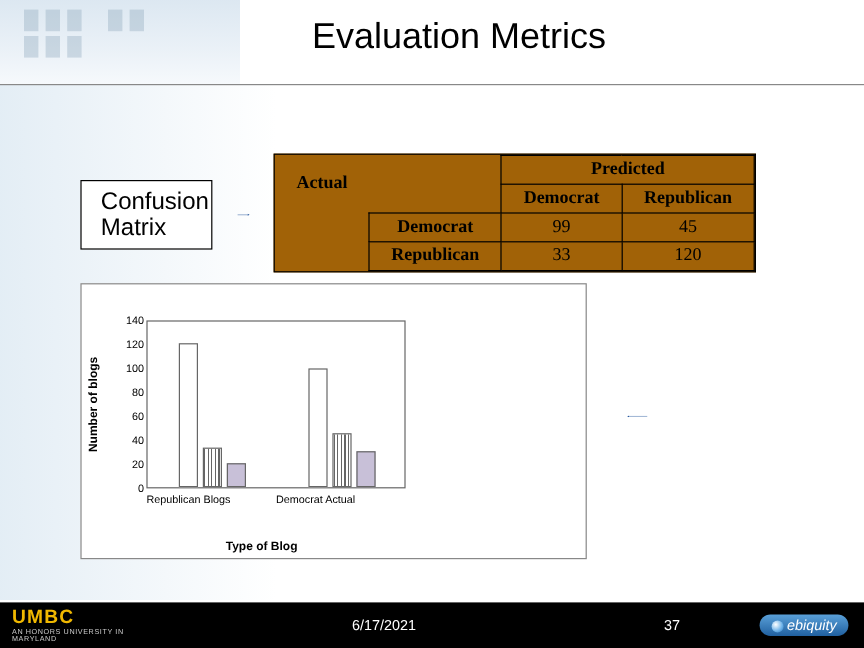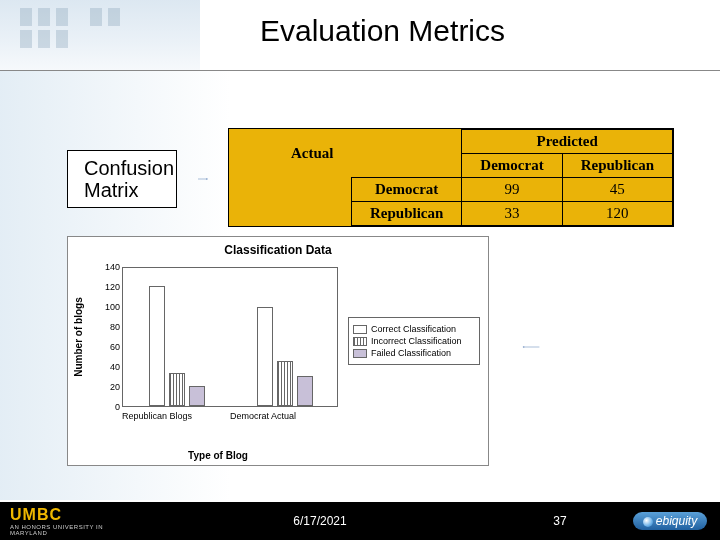--- a/index.html
+++ b/index.html
@@ -65,24 +65,23 @@
   }
   .arrow1 {
     position: absolute;
     top: 178px; left: 133px;
     width: 50px; height: 2px;
   }
   .conf-table {
     position: absolute;
     top: 128px; left: 183px;
     border: 1px solid #000;
-    background: #eab308;
+    background: #a16207;
     font-family: "Times New Roman", serif;
     font-size: 15px;
-    padding-left: 44px;
   }
   .conf-table table { border-collapse: collapse; }
   .conf-table td, .conf-table th {
     border: 1px solid #000;
     padding: 3px 18px;
     text-align: center;
   }
   .chart-box {
     position: absolute;
     top: 236px; left: 22px;
@@ -279,21 +278,20 @@
         <td style="border:none"></td>
         <td><b>Republican</b></td>
         <td>33</td>
         <td>120</td>
       </tr>
     </tbody>
       </table>
   </div>
 
   <div class="chart-box">
-    <div class="chart-title">Classification Data</div>
     <div class="plot-wrap">
       <div class="ylabel">Number of blogs</div>
       <div class="plot-area" id="plot-area">
           <div class="bar correct" style="left: 26px; height: 120px;"></div>
           <div class="bar incorrect" style="left: 46px; height: 33px;"></div>
           <div class="bar failed" style="left: 66px; height: 20px;"></div>
           <div class="bar correct" style="left: 134px; height: 99px;"></div>
           <div class="bar incorrect" style="left: 154px; height: 45px;"></div>
           <div class="bar failed" style="left: 174px; height: 30px;"></div>
         </div>
@@ -306,34 +304,20 @@
           <div class="ytick" style="top: 40px;">100</div>
           <div class="ytick" style="top: 20px;">120</div>
           <div class="ytick" style="top: 0px;">140</div>
         </div>
       <div id="xcats">
           <div class="xcat" style="left: 24px; width: 108px;">Republican Blogs</div>
           <div class="xcat" style="left: 132px; width: 108px;">Democrat   Actual</div>
         </div>
     </div>
     <div class="xlabel">Type of Blog</div>
-    <div class="legend" id="legend">
-        <div class="legend-row">
-          <div class="legend-sw" style="background: rgb(255, 255, 255);"></div>
-          <span>Correct Classification</span>
-        </div>
-        <div class="legend-row">
-          <div class="legend-sw" style="background: repeating-linear-gradient(90deg, rgb(102, 102, 102) 0px, rgb(102, 102, 102) 1px, rgb(255, 255, 255) 1px, rgb(255, 255, 255) 3px);"></div>
-          <span>Incorrect Classification</span>
-        </div>
-        <div class="legend-row">
-          <div class="legend-sw" style="background: rgb(200, 192, 216);"></div>
-          <span>Failed Classification</span>
-        </div>
-      </div>
   </div>
 
   <svg class="arrow2" viewBox="0 0 84 10">
     <line x1="84" y1="5" x2="8" y2="5" stroke="#2a5aa0" stroke-width="2"></line>
     <polygon points="8,1 0,5 8,9" fill="#2a5aa0"></polygon>
   </svg>
 
 </div>
 
 <div class="footer">

